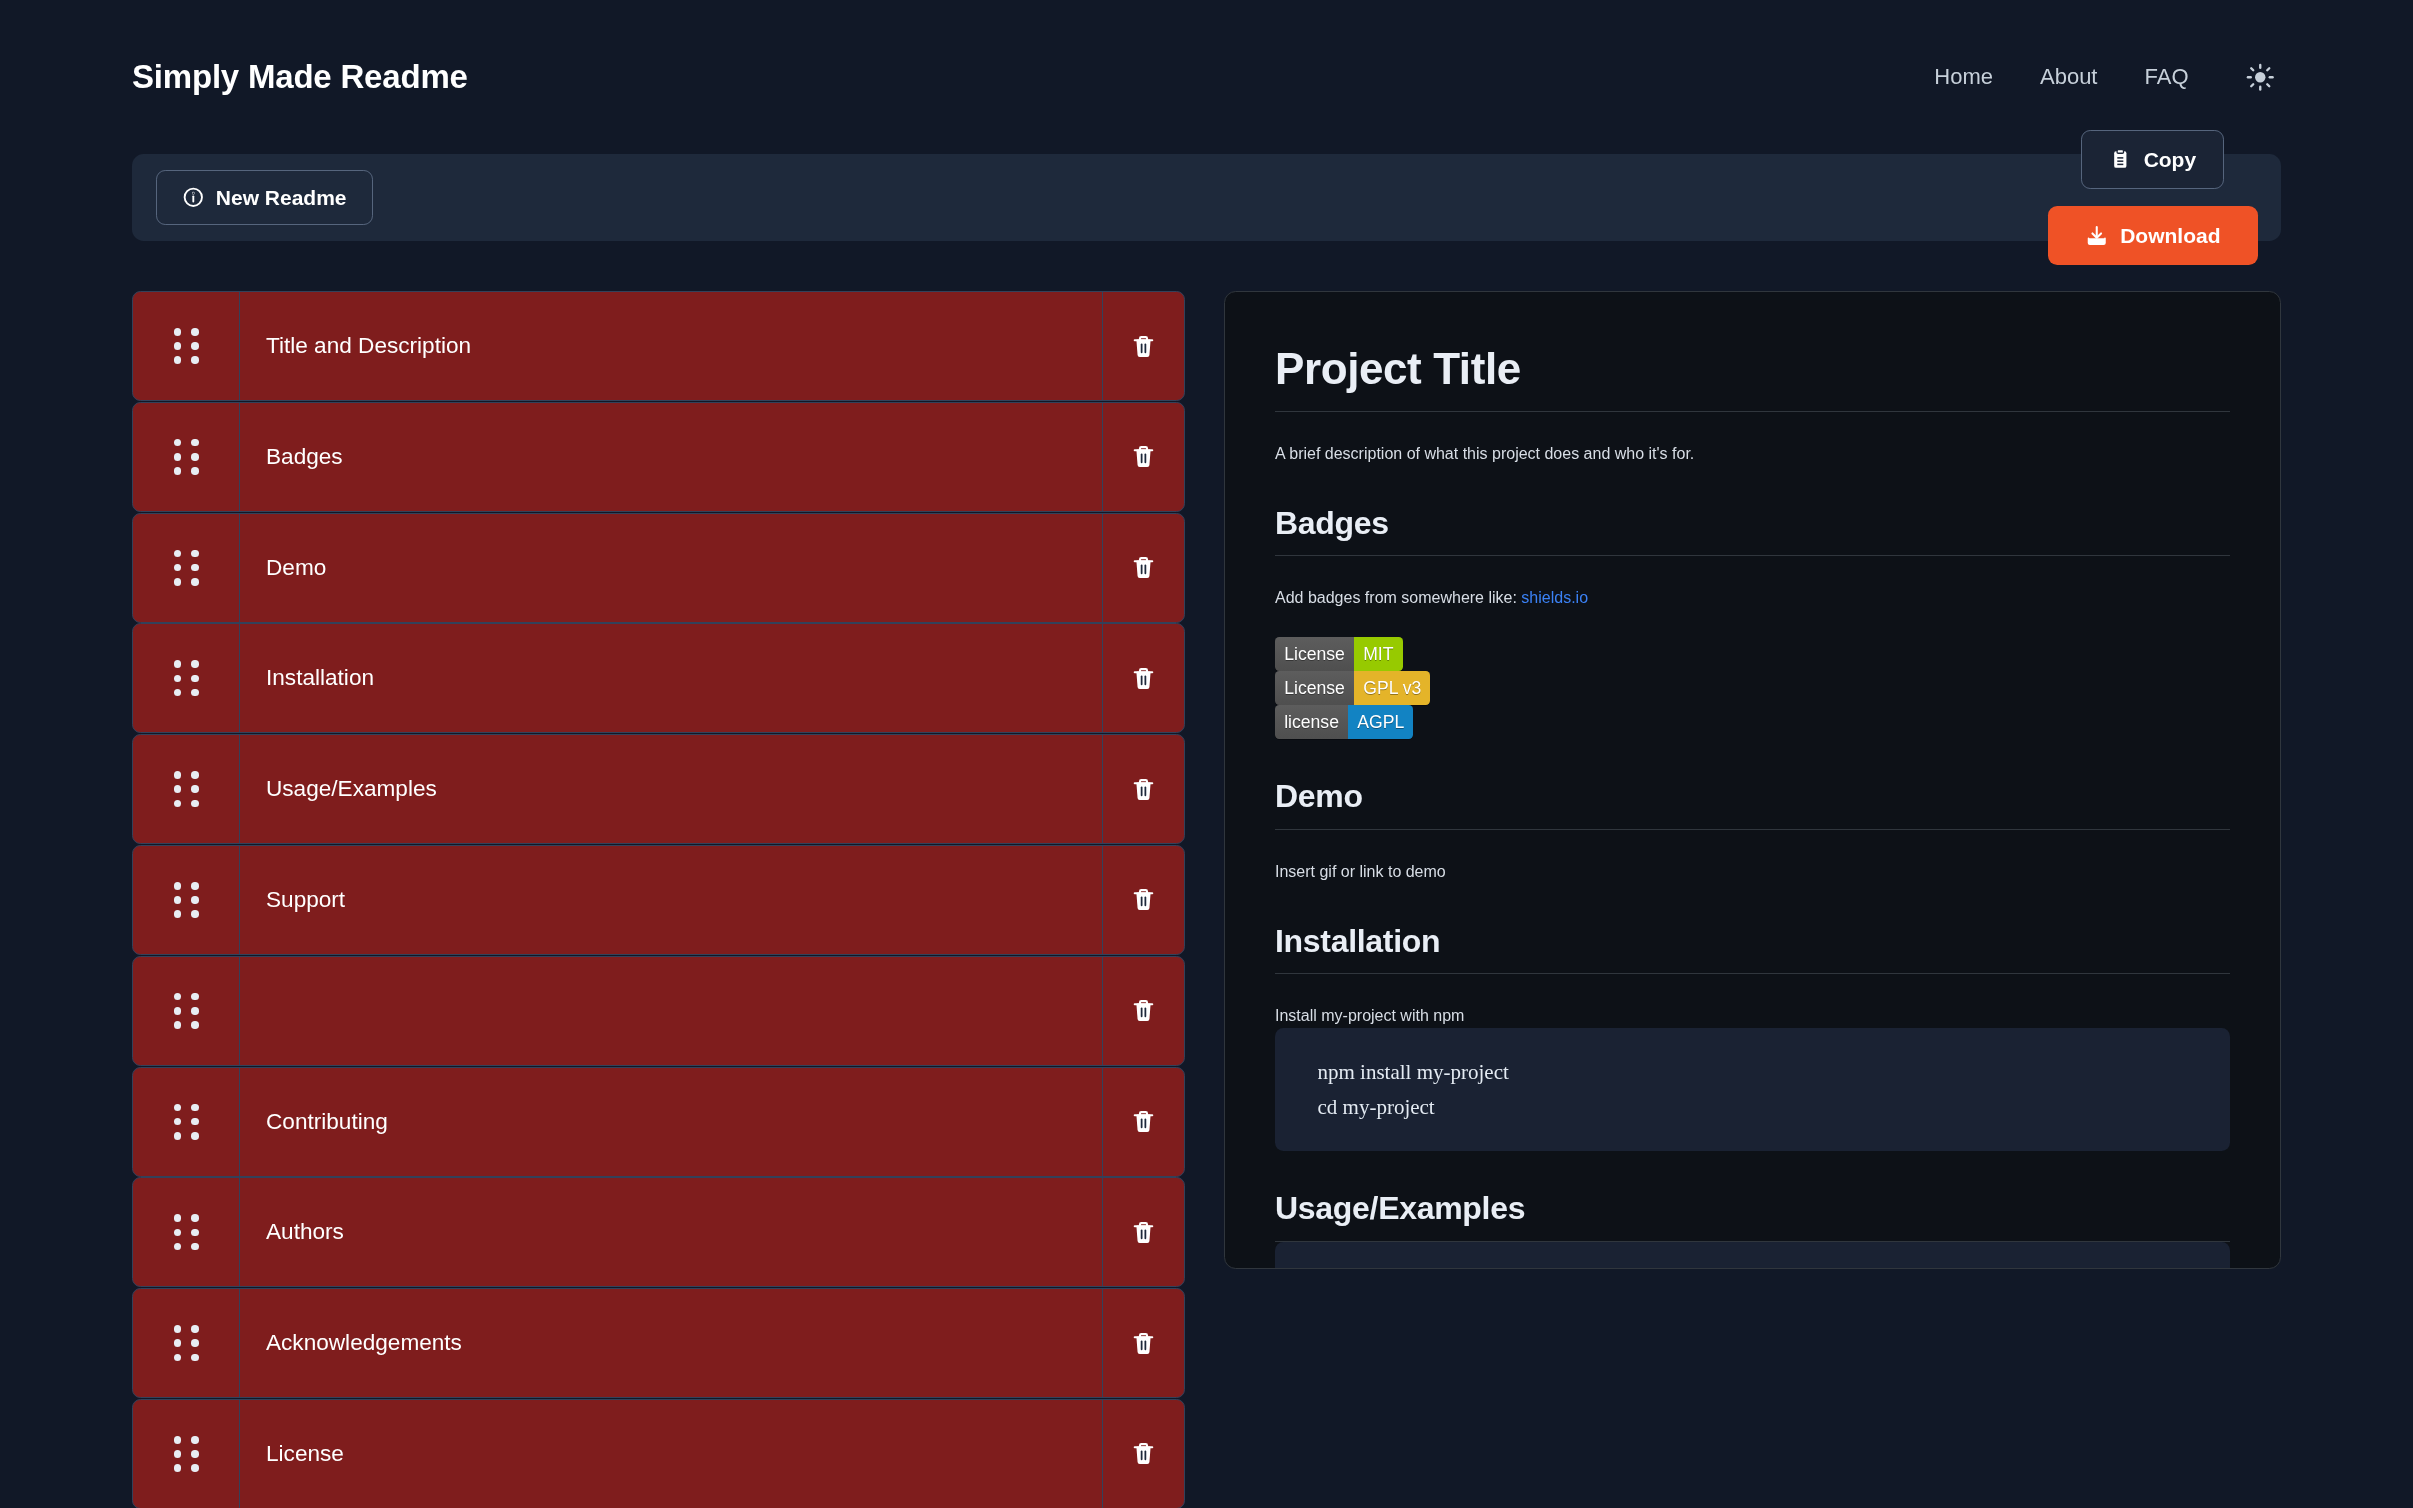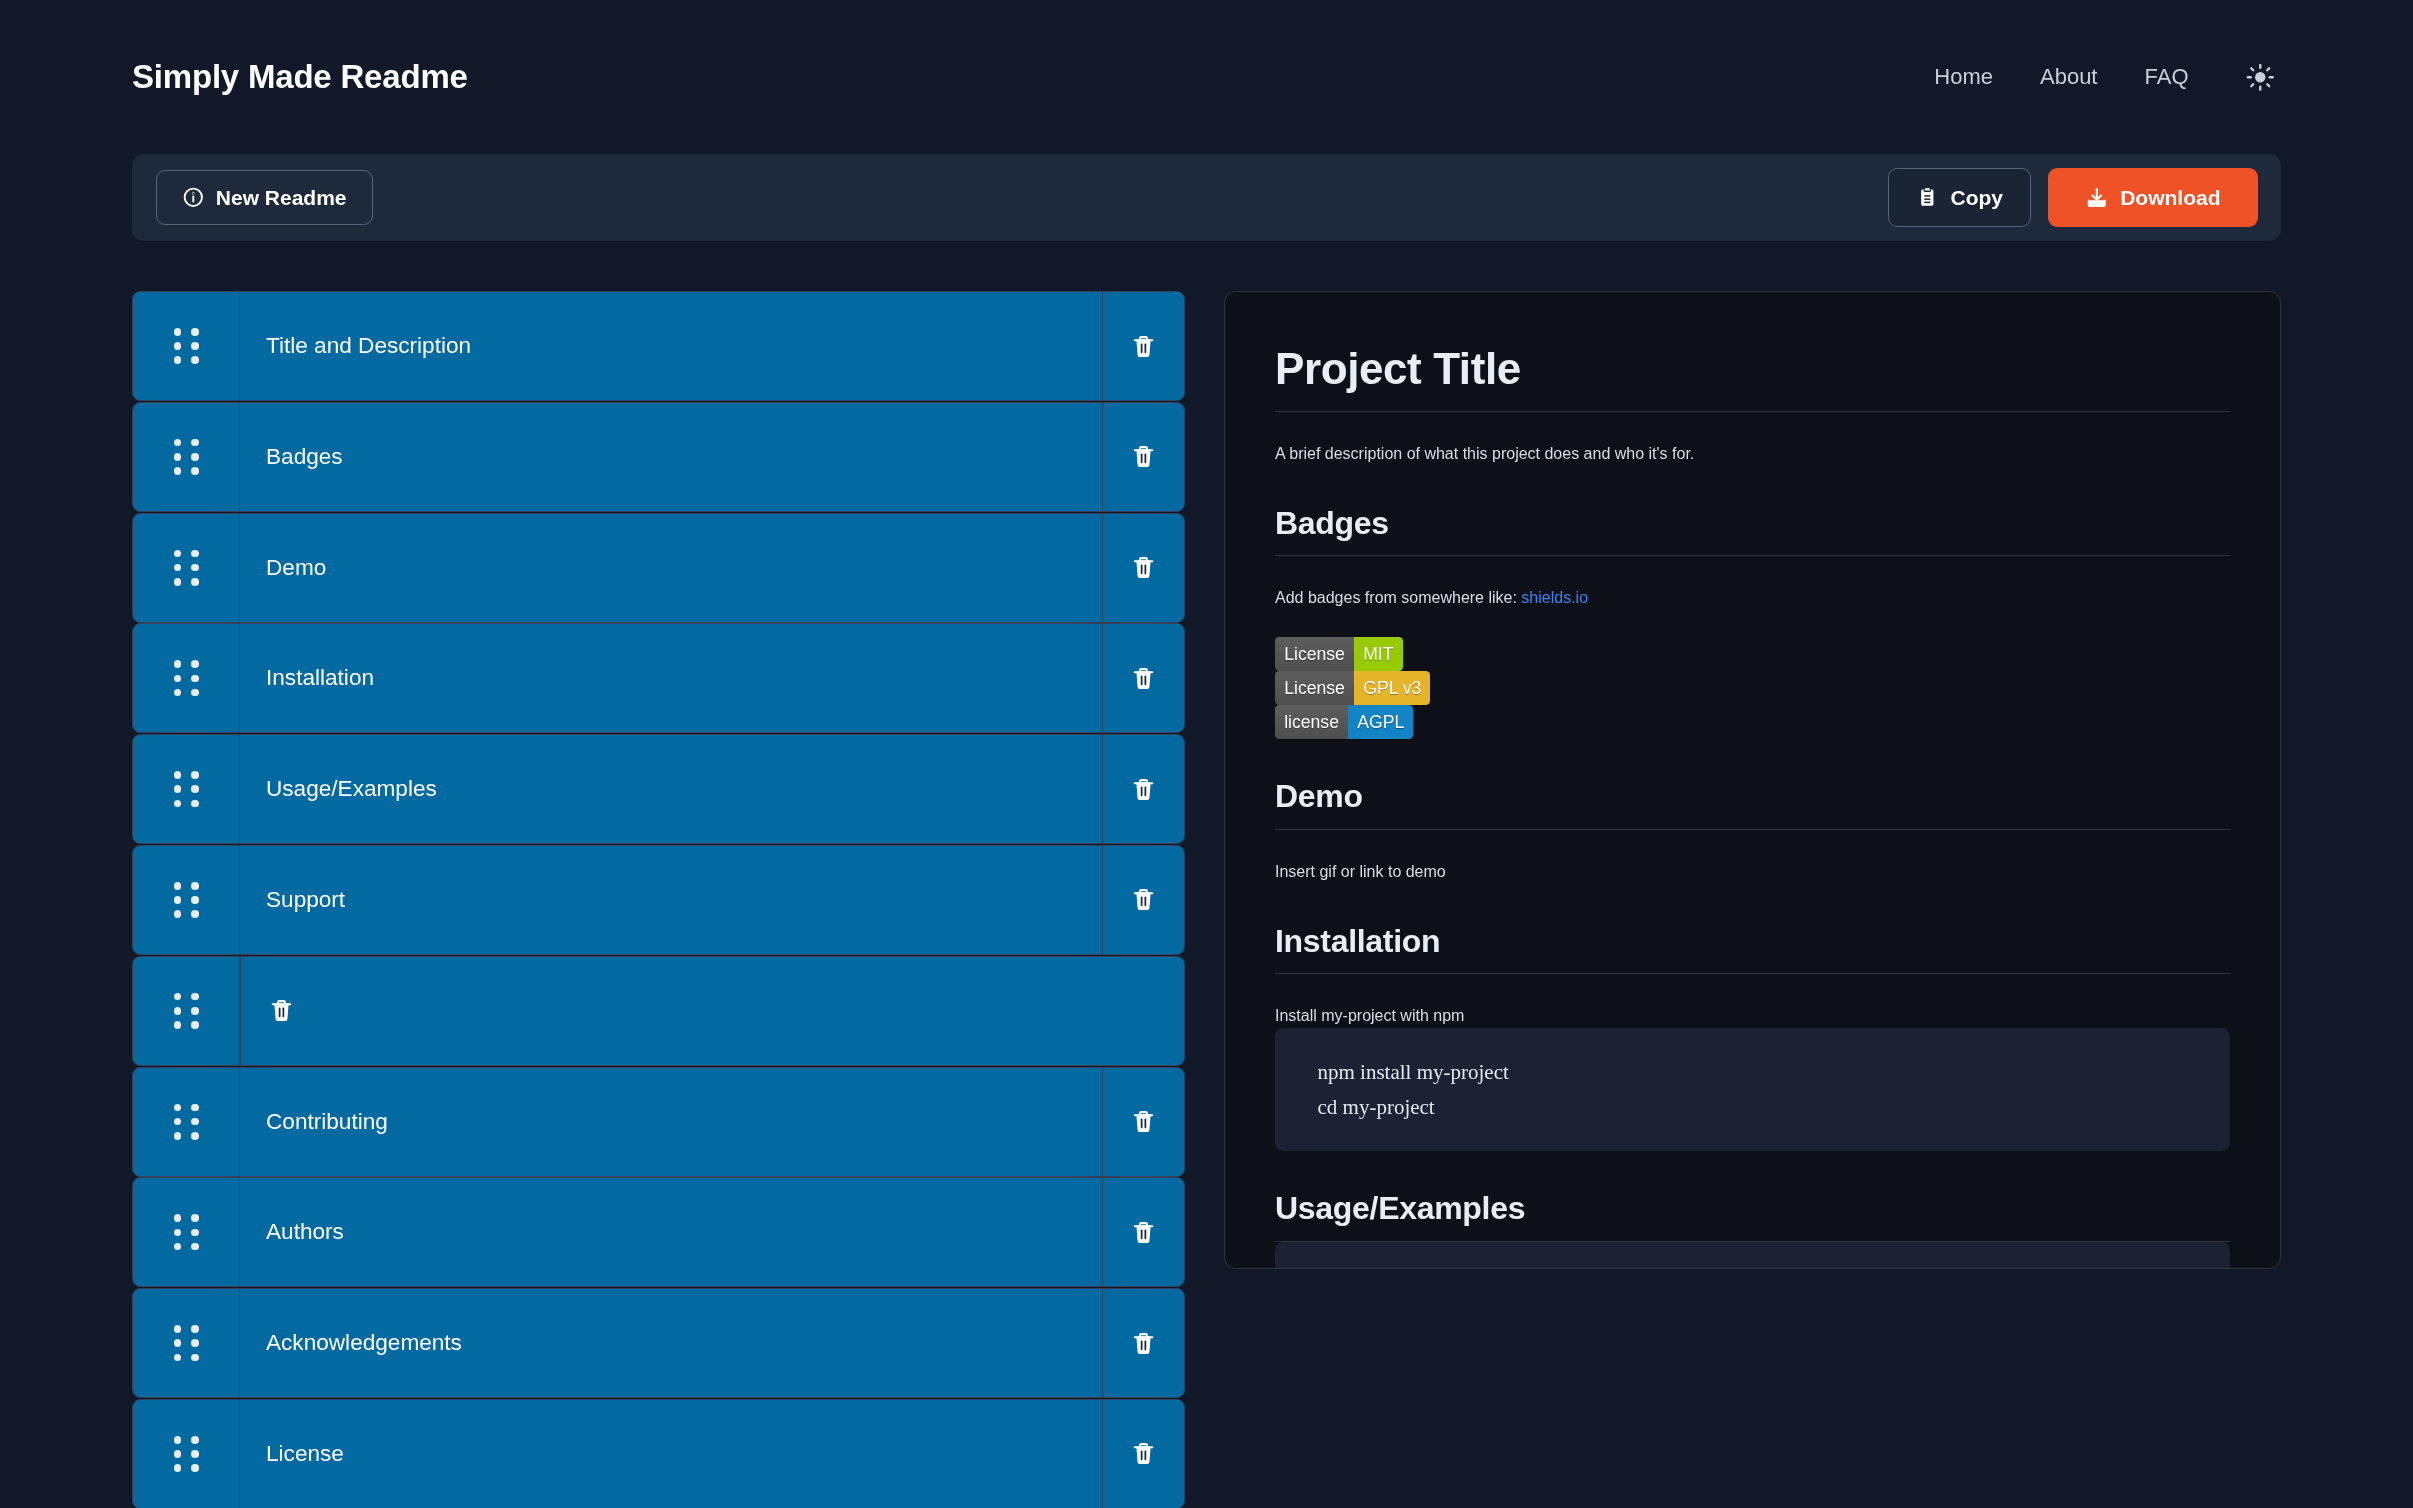--- a/index.html
+++ b/index.html
@@ -92,20 +92,21 @@
     border: 1.3px solid #56657d;
     color: #ffffff;
     height: 55px;
     padding: 0 25px;
   }
 
   .toolbar-right {
     display: flex;
     align-items: center;
     gap: 17px;
+    flex-direction: column;
   }
 
   .btn-secondary {
     background: #1b2435;
     border: 1.3px solid #56657d;
     color: #ffffff;
     height: 59px;
     padding: 0 27px;
   }
 
@@ -130,26 +131,27 @@
   .section-list {
     width: 1053px;
     flex: none;
     display: flex;
     flex-direction: column;
     gap: 0.8px;
   }
 
   .section-row {
     height: 110px;
-    background: #0369a1;
+    background: #7f1d1d;
     border: 0.8px solid #33415a;
     border-radius: 8.4px;
     display: flex;
     align-items: stretch;
     overflow: hidden;
+    justify-content: space-between;
   }
 
   .row-handle {
     width: 107px;
     flex: none;
     display: flex;
     align-items: center;
     justify-content: center;
     border-right: 0.8px solid #33415a;
     cursor: grab;

